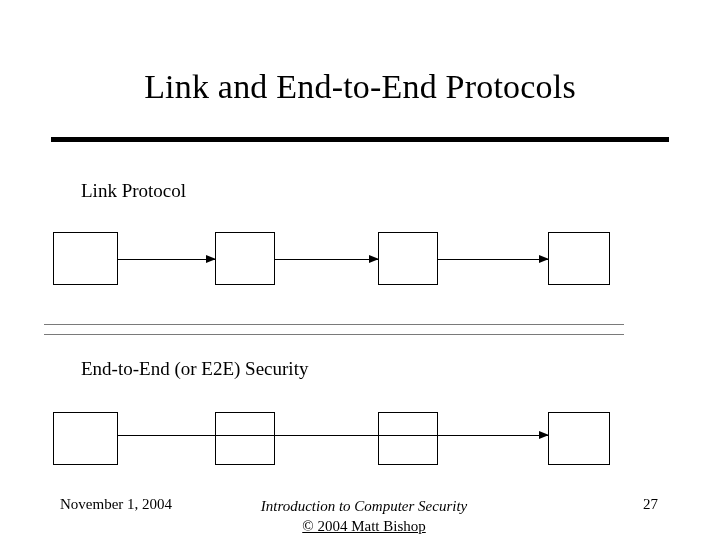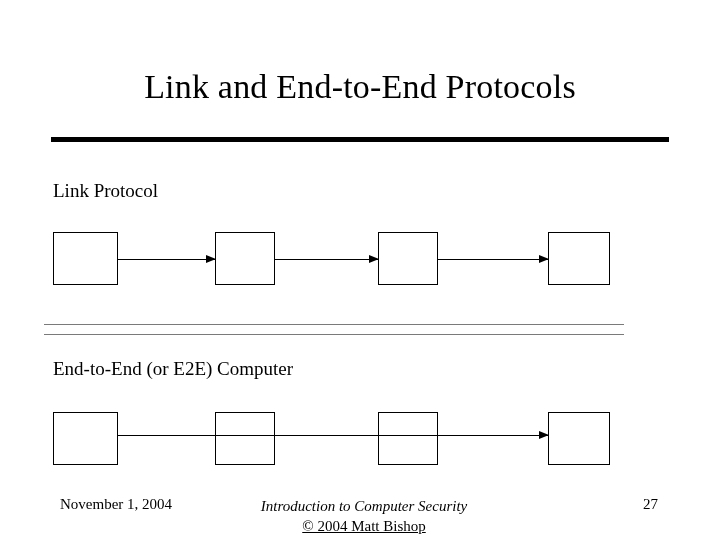--- a/index.html
+++ b/index.html
@@ -37,20 +37,21 @@
     width: 618px;
     height: 5px;
     background: #000000;
   }
   .section-label {
     position: absolute;
     font-family: "Liberation Serif", serif;
     font-size: 19px;
     color: #000000;
     white-space: nowrap;
+    margin-left: 28px;
   }
   .label-link {
     left: 53px;
     top: 180px;
   }
   .label-e2e {
     left: 53px;
     top: 358px;
   }
   .node-box {
@@ -137,21 +138,21 @@
     <div class="node-box" style="left:378px; top:232px; width:60px; height:53px;"></div>
     <div class="node-box" style="left:548px; top:232px; width:62px; height:53px;"></div>
     <div class="arrow" style="left:118px; top:259px; width:97px;"></div>
     <div class="arrow" style="left:275px; top:259px; width:103px;"></div>
     <div class="arrow" style="left:438px; top:259px; width:110px;"></div>
   </div>
 
   <div class="divider"></div>
   <div class="divider2"></div>
 
-  <div class="section-label label-e2e">End-to-End (or E2E) Computer</div>
+  <div class="section-label label-e2e">End-to-End (or E2E) Security</div>
 
   <div>
     <div class="node-box" style="left:53px; top:412px; width:65px; height:53px;"></div>
     <div class="node-box" style="left:215px; top:412px; width:60px; height:53px;"></div>
     <div class="node-box" style="left:378px; top:412px; width:60px; height:53px;"></div>
     <div class="node-box" style="left:548px; top:412px; width:62px; height:53px;"></div>
     <div class="arrow" style="left:118px; top:435px; width:430px;"></div>
   </div>
 
   <div class="footer footer-date">November 1, 2004</div>

